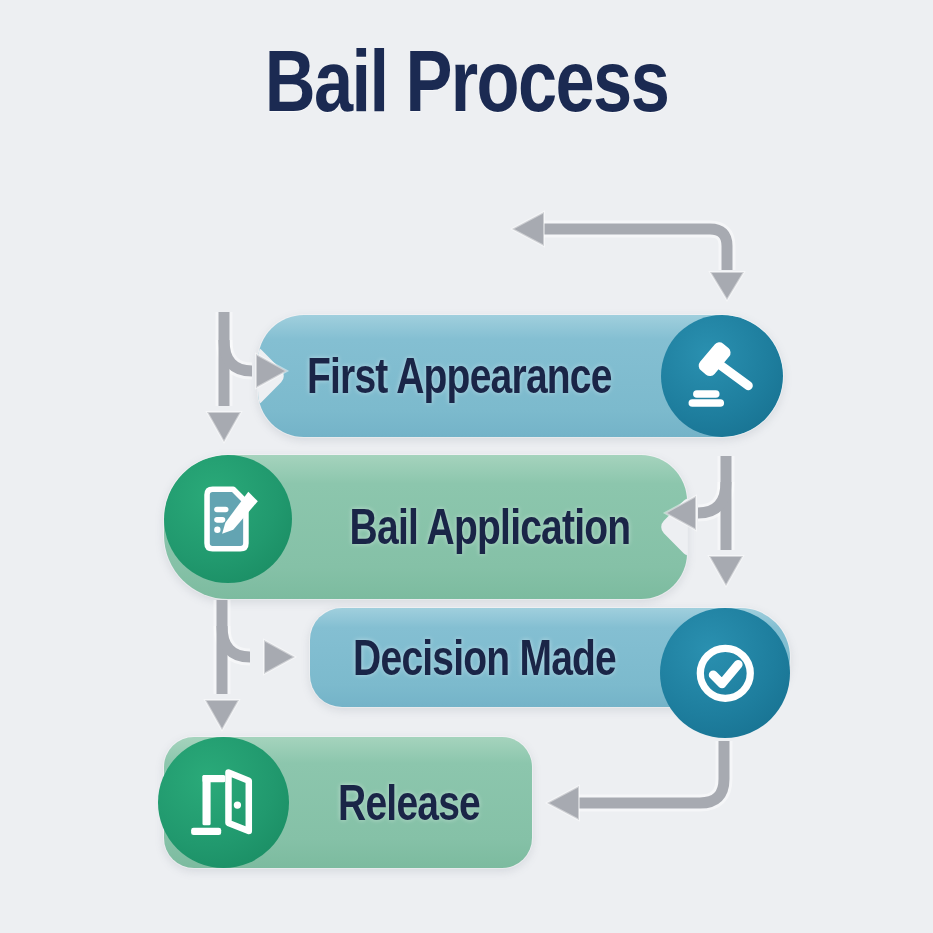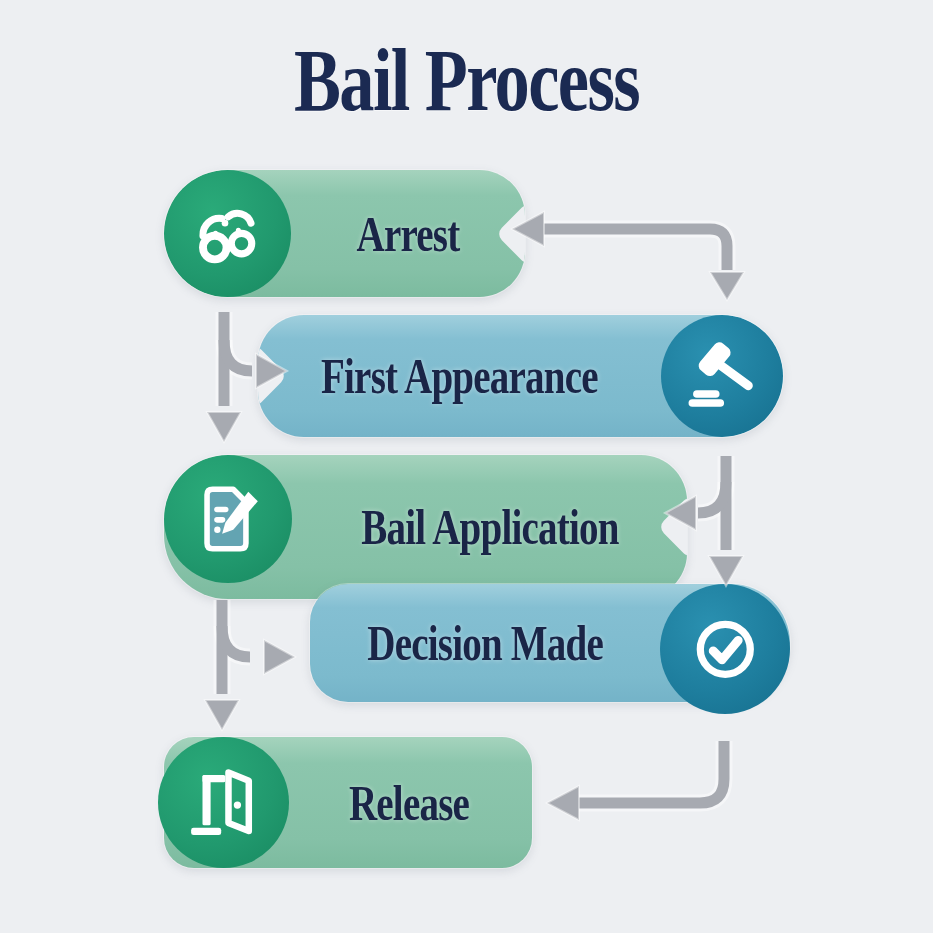--- a/index.html
+++ b/index.html
@@ -2,21 +2,21 @@
 <html><head>
 <meta charset="utf-8">
 <style>
   html,body{margin:0;padding:0;}
   body{
     width:933px;height:933px;
     background:#edeff2;
     font-family:"Liberation Sans", sans-serif;
     overflow:hidden;position:relative;
   }
-  .stage{position:absolute;inset:0;width:933px;height:933px;font-family:Liberation Serif, serif;}
+  .stage{position:absolute;inset:0;width:933px;height:933px;}
 
   
   .title{
     position:absolute;top:30px;left:0;width:933px;margin:0;
     text-align:center;font-size:88px;font-weight:bold;letter-spacing:-2px;
     color:#1b2a52;transform:scaleX(.8);transform-origin:center;
     text-shadow:0 1px 0 rgba(255,255,255,.5);
     z-index:2;
   }
 
@@ -51,58 +51,39 @@
   #step-arrest .notch{right:-26px;}
 
   #step-first   {left:258px;top:315px;width:525px;height:122px;border-radius:46px 61px 61px 46px;overflow:hidden;padding-right:122px;box-sizing:border-box;}
   #step-first .badge{right:0;width:122px;height:122px;}
   #step-first .notch{left:-26px;}
 
   #step-bail    {left:164px;top:455px;width:523px;height:144px;border-radius:64px 46px 46px 64px;overflow:hidden;padding-left:128px;box-sizing:border-box;}
   #step-bail .badge{left:0;width:128px;height:128px;}
   #step-bail .notch{right:-26px;}
 
-  #step-decision{left:310px;top:584px;width:480px;height:118px;border-radius:42px 65px 65px 42px;padding-right:130px;box-sizing:border-box;}
+  #step-decision{left:310px;top:608px;width:480px;height:99px;border-radius:42px 65px 65px 42px;padding-right:130px;box-sizing:border-box;}
   #step-decision .badge{right:0;width:130px;height:130px;}
 
   #step-release {left:164px;top:737px;width:368px;height:131px;border-radius:30px;padding-left:122px;box-sizing:border-box;}
   #step-release .badge{left:-6px;width:131px;height:131px;}
 
   
   .arrows{position:absolute;left:0;top:0;z-index:3;pointer-events:none;}
   .arrow-halo{stroke:#ffffff;stroke-opacity:.45;stroke-width:17;fill:none;}
   .arrow-line{stroke:#a7aab1;stroke-width:11;fill:none;}
   .arrow-head{fill:#a7aab1;stroke:rgba(255,255,255,.45);stroke-width:2;}
 </style>
 </head>
 <body>
 
 <div class="stage">
 
   <h1 class="title">Bail Process</h1>
 
-  <div class="step green" id="step-arrest">
-    <div class="badge green">
-      <svg viewBox="0 0 100 100">
-        <g fill="none" stroke="#ffffff" stroke-linecap="round">
-          <circle cx="34" cy="68" r="15" stroke-width="10"></circle>
-          <circle cx="68" cy="63" r="13" stroke-width="9"></circle>
-          <path d="M19 53 A21 21 0 0 1 43 31" stroke-width="9"></path>
-          <path d="M51 29 A18 18 0 0 1 80 37" stroke-width="9"></path>
-        </g>
-        <circle cx="47" cy="37" r="4.2" fill="#ffffff"></circle>
-        <circle cx="35" cy="50" r="3.2" fill="#ffffff"></circle>
-        <circle cx="64" cy="46" r="3.2" fill="#ffffff"></circle>
-      </svg>
-    </div>
-    <div class="label">
-      <span class="label-text">Arrest</span>
-    </div>
-    <div class="notch"></div>
-  </div>
 
   <div class="step blue" id="step-first">
     <div class="label">
       <span class="label-text">First Appearance</span>
     </div>
     <div class="badge teal">
       <svg viewBox="0 0 100 100">
         <rect x="28" y="5" width="25" height="46" rx="8" fill="#ffffff" transform="rotate(40 40.5 28)"></rect>
         <path d="M44 33 L85 63" stroke="#ffffff" stroke-width="12" stroke-linecap="round" fill="none"></path>
         <rect x="12" y="69" width="35" height="10" rx="5" fill="#ffffff"></rect>

